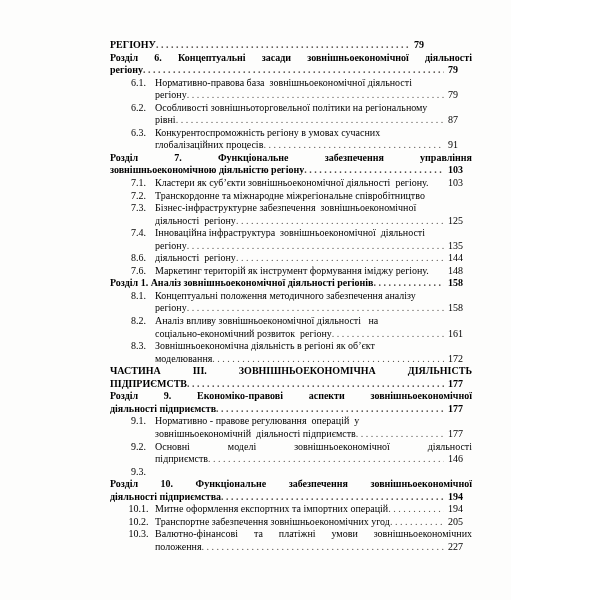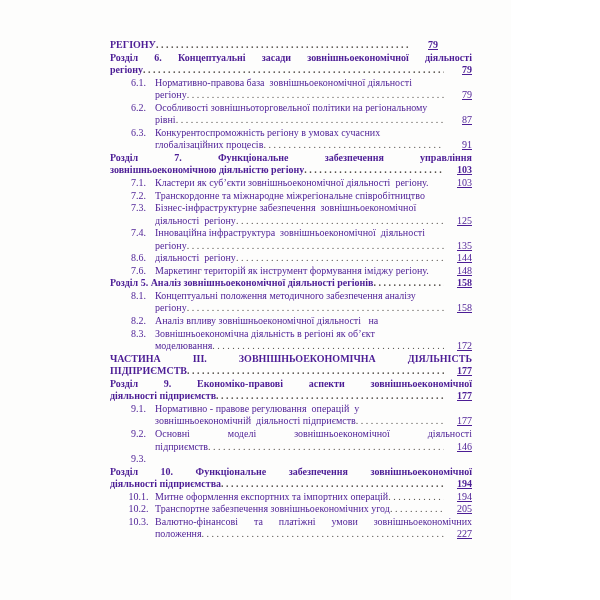--- a/index.html
+++ b/index.html
@@ -1,40 +1,40 @@
 <!DOCTYPE html>
 <html><head>
 <meta charset="utf-8">
 <style>
   html,body{margin:0;padding:0;}
   body{width:600px;height:600px;background:#ffffff;overflow:hidden;}
   .page{
     position:relative;width:511px;height:600px;background:#fdfdfc;
-    font-family:"Liberation Serif", serif;color:#4c1d95;
+    font-family:"Liberation Serif", serif;color:#000000;
   }
   .toc{
     position:absolute;left:110px;top:39px;width:362px;
     font-size:10px;line-height:12.55px;
   }
   .row{display:flex;}
   .row.bold{font-weight:bold;}
   .row.short{padding-right:34px;}
   .num{flex:none;width:45px;box-sizing:border-box;padding-left:12px;text-align:center;}
   .entry-body{flex:1;min-width:0;}
   .line{white-space:pre;}
   .line.justify{white-space:normal;text-align:justify;text-align-last:justify;}
   .lastline{display:flex;align-items:baseline;}
   .lastline .txt{flex:none;white-space:pre;}
   .dots{flex:1;min-width:0;overflow:hidden;white-space:nowrap;color:#55504a;}
   .dots::after{
     content:"..........................................................................................................";
     letter-spacing:2.5px;
   }
   .dots.nodots::after{content:"";}
-  .pg{flex:none;min-width:24px;text-align:right;padding-left:4px;text-decoration:underline;}
+  .pg{flex:none;min-width:24px;text-align:left;padding-left:4px;}
 </style>
 </head>
 <body>
 
 <div class="page">
   <div class="toc">
       <div class="row cont bold short">
 
     <div class="entry-body">
 
@@ -167,21 +167,21 @@
         <span class="dots nodots"></span>
         <span class="pg">148</span>
       </div>
     </div>
   </div>
       <div class="row chapter bold">
 
     <div class="entry-body">
 
       <div class="lastline">
-        <span class="txt">Розділ 5. Аналіз зовнішньоекономічної діяльності регіонів</span>
+        <span class="txt">Розділ 1. Аналіз зовнішньоекономічної діяльності регіонів</span>
         <span class="dots"></span>
         <span class="pg">158</span>
       </div>
     </div>
   </div>
       <div class="row item">
     <span class="num">8.1.</span>
     <div class="entry-body">
 
       <div class="line">Концептуальні положення методичного забезпечення аналізу</div>
@@ -190,20 +190,25 @@
         <span class="dots"></span>
         <span class="pg">158</span>
       </div>
     </div>
   </div>
       <div class="row item">
     <span class="num">8.2.</span>
     <div class="entry-body">
 
       <div class="line">Аналіз впливу зовнішньоекономічної діяльності   на</div>
+          <div class="lastline">
+        <span class="txt">соціально-економічний розвиток  регіону</span>
+        <span class="dots"></span>
+        <span class="pg">161</span>
+      </div>
     </div>
   </div>
       <div class="row item">
     <span class="num">8.3.</span>
     <div class="entry-body">
 
       <div class="line">Зовнішньоекономічна діяльність в регіоні як об’єкт</div>
           <div class="lastline">
         <span class="txt">моделювання</span>
         <span class="dots"></span>

